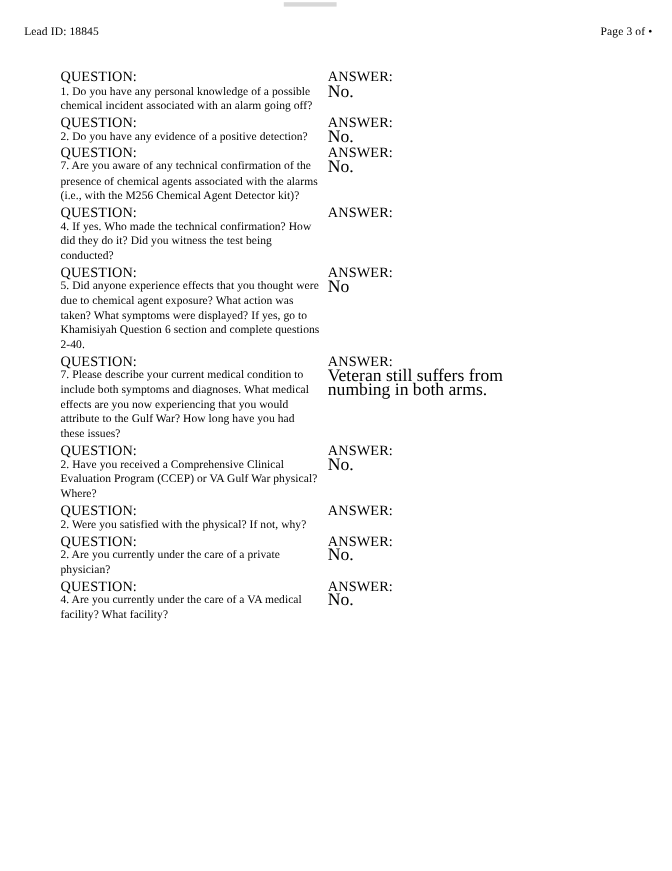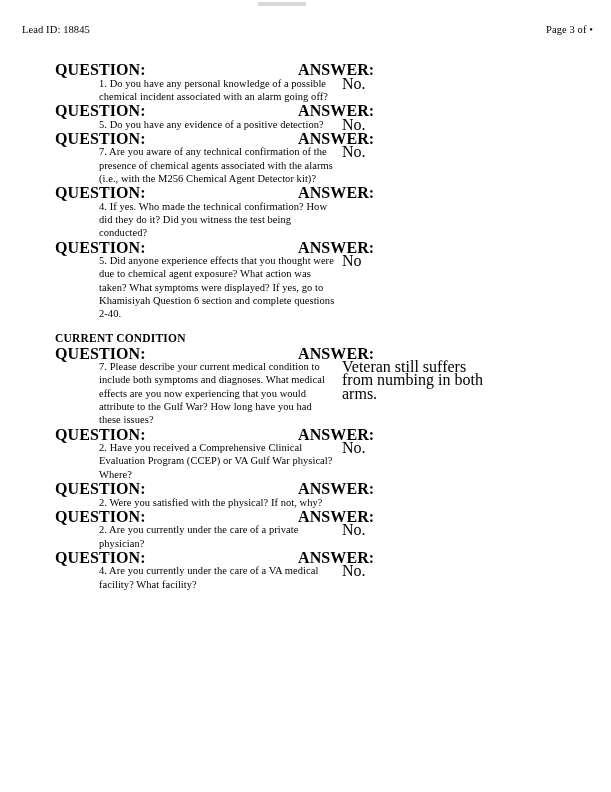--- a/index.html
+++ b/index.html
@@ -74,30 +74,29 @@
   .col-q {
     width: 243px;
     flex: 0 0 243px;
     padding-right: 6px;
     box-sizing: border-box;
   }
   .col-a {
     flex: 1 1 auto;
   }
   .lbl {
-    font-weight: bold;
-    font-size: 16px;
+    font-weight: normal;
+    font-size: 13px;
     line-height: 13.5px;
     letter-spacing: 0.1px;
   }
   .txt {
     font-size: 10.5px;
     line-height: 13.3px;
     letter-spacing: 0.05px;
-    margin-left: 44px;
   }
   .ans {
     font-size: 16px;
     line-height: 13.3px;
   }
 </style>
 </head>
 <body>
 
 <div class="page">
@@ -123,21 +122,21 @@
           <div class="col-a ans">No.</div>
         </div>
       </div>
 
       <div class="qa-block">
         <div class="row">
           <div class="col-q lbl">QUESTION:</div>
           <div class="col-a lbl">ANSWER:</div>
         </div>
         <div class="row">
-          <div class="col-q txt">5.  Do you have any evidence of a positive detection?</div>
+          <div class="col-q txt">2.  Do you have any evidence of a positive detection?</div>
           <div class="col-a ans">No.</div>
         </div>
       </div>
 
       <div class="qa-block">
         <div class="row">
           <div class="col-q lbl">QUESTION:</div>
           <div class="col-a lbl">ANSWER:</div>
         </div>
         <div class="row">
@@ -163,21 +162,20 @@
           <div class="col-a lbl">ANSWER:</div>
         </div>
         <div class="row">
           <div class="col-q txt">5.  Did anyone experience effects that you thought were due to chemical agent exposure?  What action was taken?  What symptoms were displayed?  If yes, go to Khamisiyah Question 6 section and complete questions 2-40.</div>
           <div class="col-a ans">No</div>
         </div>
       </div>
     </div>
 
     <div>
-      <div class="section-title second">CURRENT CONDITION</div>
 
       <div class="qa-block">
         <div class="row">
           <div class="col-q lbl">QUESTION:</div>
           <div class="col-a lbl">ANSWER:</div>
         </div>
         <div class="row">
           <div class="col-q txt">7. Please describe your current medical condition to include both symptoms and diagnoses.  What medical effects are you now experiencing that you would attribute to the Gulf War?  How long have you had these issues?</div>
           <div class="col-a ans">Veteran still suffers from numbing in both arms.</div>
         </div>

